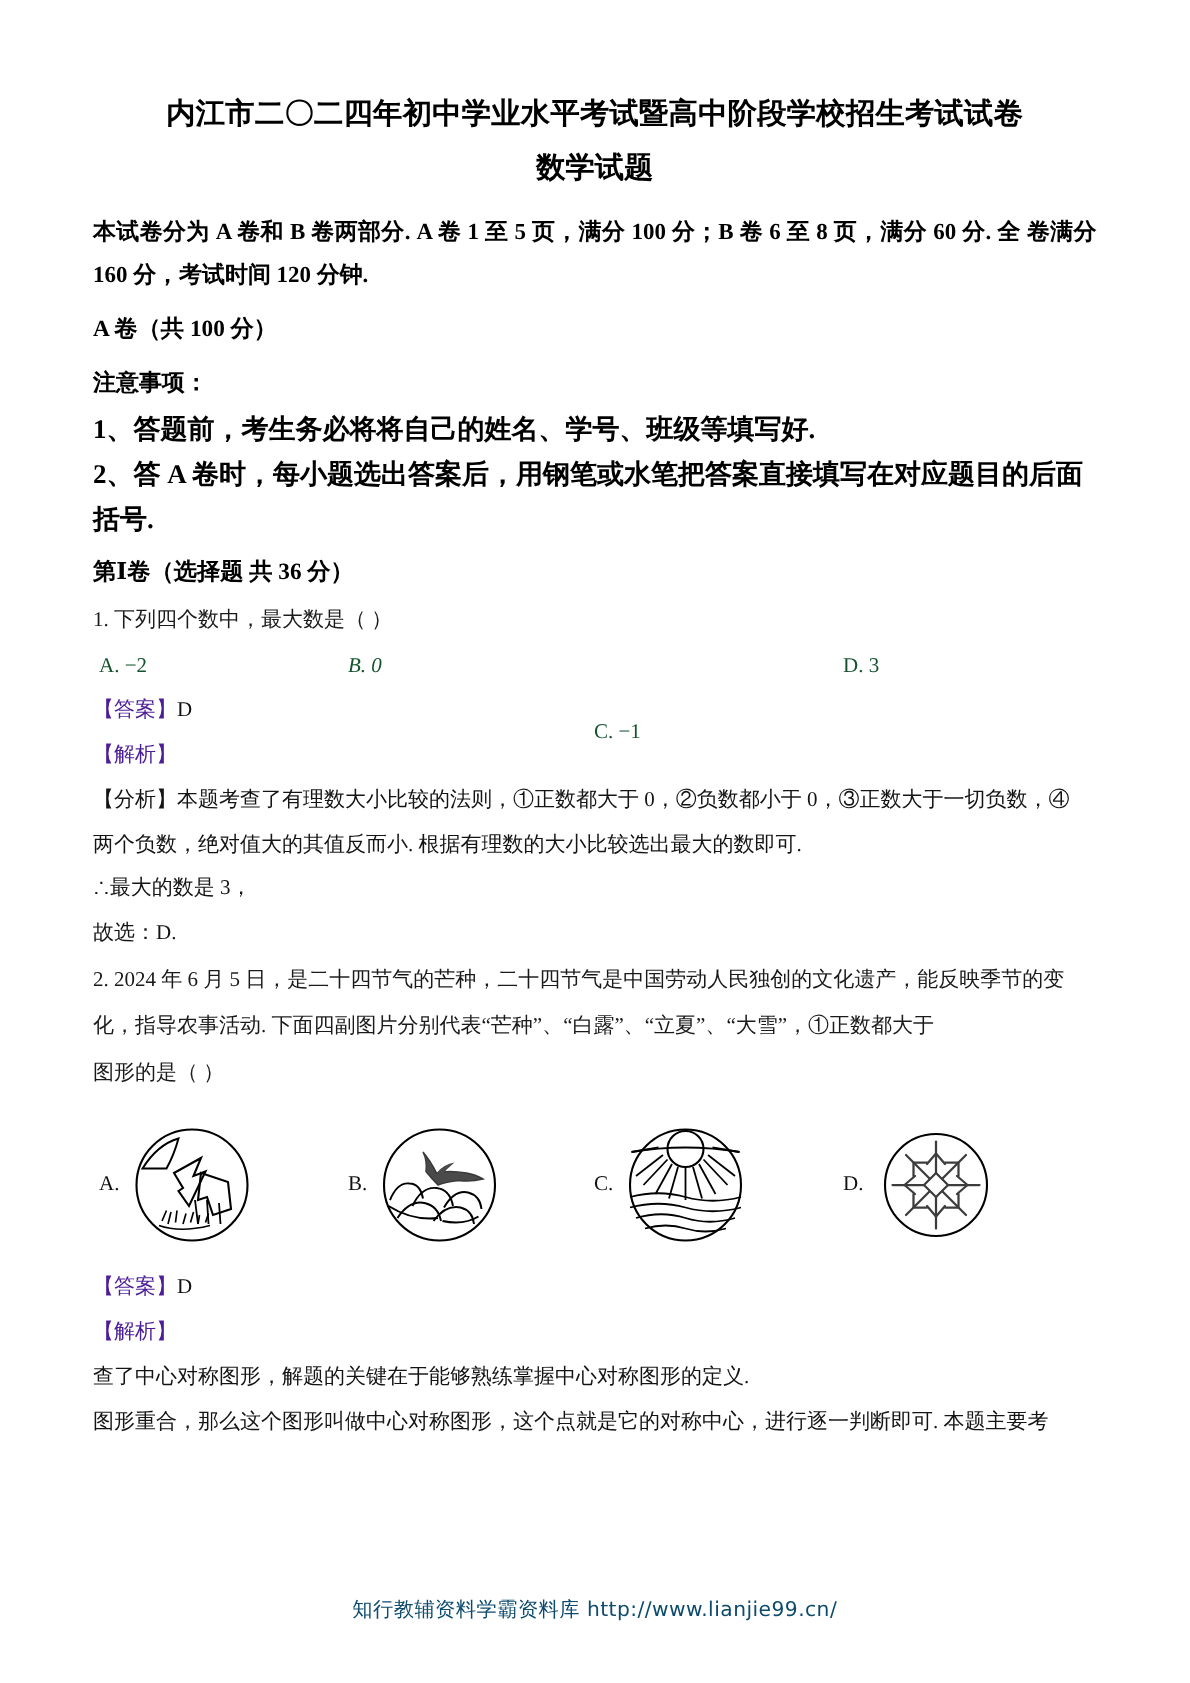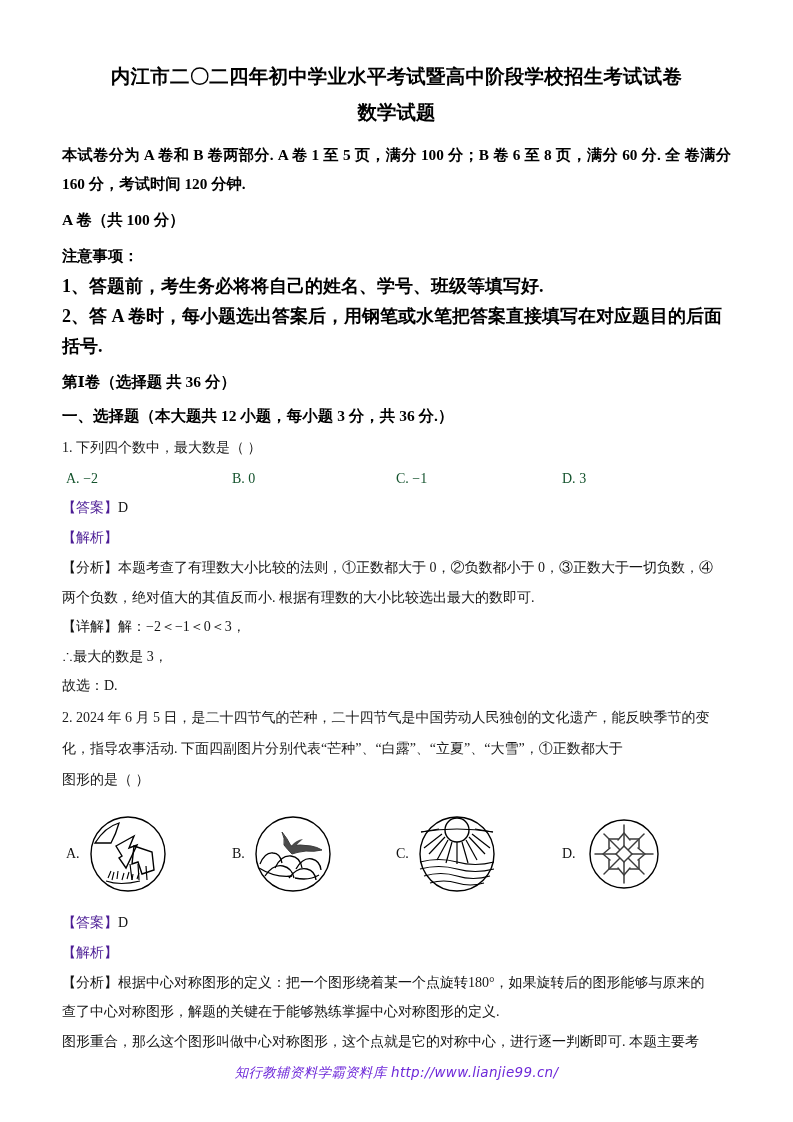--- a/index.html
+++ b/index.html
@@ -98,22 +98,22 @@
     line-height: 29px;
     margin-top: 2px;
   }
   .opt {
     position: absolute;
     top: 0;
     white-space: nowrap;
     color: #14532d;
   }
   .opt-a { left: 4px; }
-  .opt-b { left: 170px; }
-  .opt-c { left: 334px; }
+  .opt-b { left: 170px; font-style: italic; }
+  .opt-c { left: 334px; margin-top: 44px; }
   .opt-d { left: 500px; }
 
   .ans-line, .exp-line {
     font-size: 14px;
     line-height: 30px;
     margin: 0;
   }
   .tag {
     color: #4c1d95;
     font-family: Liberation Mono, monospace;
@@ -158,23 +158,22 @@
 
   
   .footer {
     position: absolute;
     left: 0;
     top: 1064px;
     width: 793px;
     text-align: center;
     font-family: "DejaVu Sans", "Liberation Sans", sans-serif;
     font-size: 13.5px;
-    color: #6d28d9;
+    color: #0c4a6e;
     letter-spacing: 0.3px;
-    font-style: italic;
   }
 </style>
 </head>
 <body>
 
 <div class="page">
 
   <h1 class="doc-title">内江市二〇二四年初中学业水平考试暨高中阶段学校招生考试试卷</h1>
   <h2 class="doc-subtitle">数学试题</h2>
 
@@ -184,21 +183,20 @@
   </p>
 
   <p class="center-head vol">A 卷（共 100 分）</p>
 
   <p class="notes-label">注意事项：</p>
   <p class="note-line">1、答题前，考生务必将将自己的姓名、学号、班级等填写好.</p>
   <p class="note-line">2、答 A 卷时，每小题选出答案后，用钢笔或水笔把答案直接填写在对应题目的后面括号.</p>
 
   <p class="center-head">第Ⅰ卷（选择题 共 36 分）</p>
 
-  <p class="section-head">一、选择题（本大题共 12 小题，每小题 3 分，共 36 分.）</p>
 
   <div>
     <p class="q-stem">1. 下列四个数中，最大数是（      ）</p>
 
     <div class="opts">
       <span class="opt opt-a">
         <span>A.</span>
         <span class="math">−2</span>
       </span>
       <span class="opt opt-b">
@@ -217,21 +215,20 @@
 
     <p class="ans-line">
       <span class="tag">【答案】</span><span class="ans-val">D</span>
     </p>
     <p class="exp-line">
       <span class="tag">【解析】</span>
     </p>
 
     <p class="para">【分析】本题考查了有理数大小比较的法则，①正数都大于 0，②负数都小于 0，③正数大于一切负数，④</p>
     <p class="para tight">两个负数，绝对值大的其值反而小. 根据有理数的大小比较选出最大的数即可.</p>
-    <p class="para tight">【详解】解：−2＜−1＜0＜3，</p>
     <p class="para tight">∴最大的数是 3，</p>
     <p class="para tight">故选：D.</p>
   </div>
 
   <div>
     <p class="q-stem">2. 2024 年 6 月 5 日，是二十四节气的芒种，二十四节气是中国劳动人民独创的文化遗产，能反映季节的变</p>
     <p class="q-stem">化，指导农事活动. 下面四副图片分别代表“芒种”、“白露”、“立夏”、“大雪”，①正数都大于</p>
     <p class="q-stem">图形的是（      ）</p>
 
     <div class="fig-row">
@@ -320,20 +317,19 @@
 
     </div>
 
     <p class="ans-line">
       <span class="tag">【答案】</span><span class="ans-val">D</span>
     </p>
     <p class="exp-line">
       <span class="tag">【解析】</span>
     </p>
 
-    <p class="para">【分析】根据中心对称图形的定义：把一个图形绕着某一个点旋转180°，如果旋转后的图形能够与原来的</p>
     <p class="para tight">查了中心对称图形，解题的关键在于能够熟练掌握中心对称图形的定义.</p>
     <p class="para">图形重合，那么这个图形叫做中心对称图形，这个点就是它的对称中心，进行逐一判断即可. 本题主要考</p>
   </div>
 
 </div>
 
 <div class="footer">知行教辅资料学霸资料库 http://www.lianjie99.cn/</div>
 
 </body></html>

